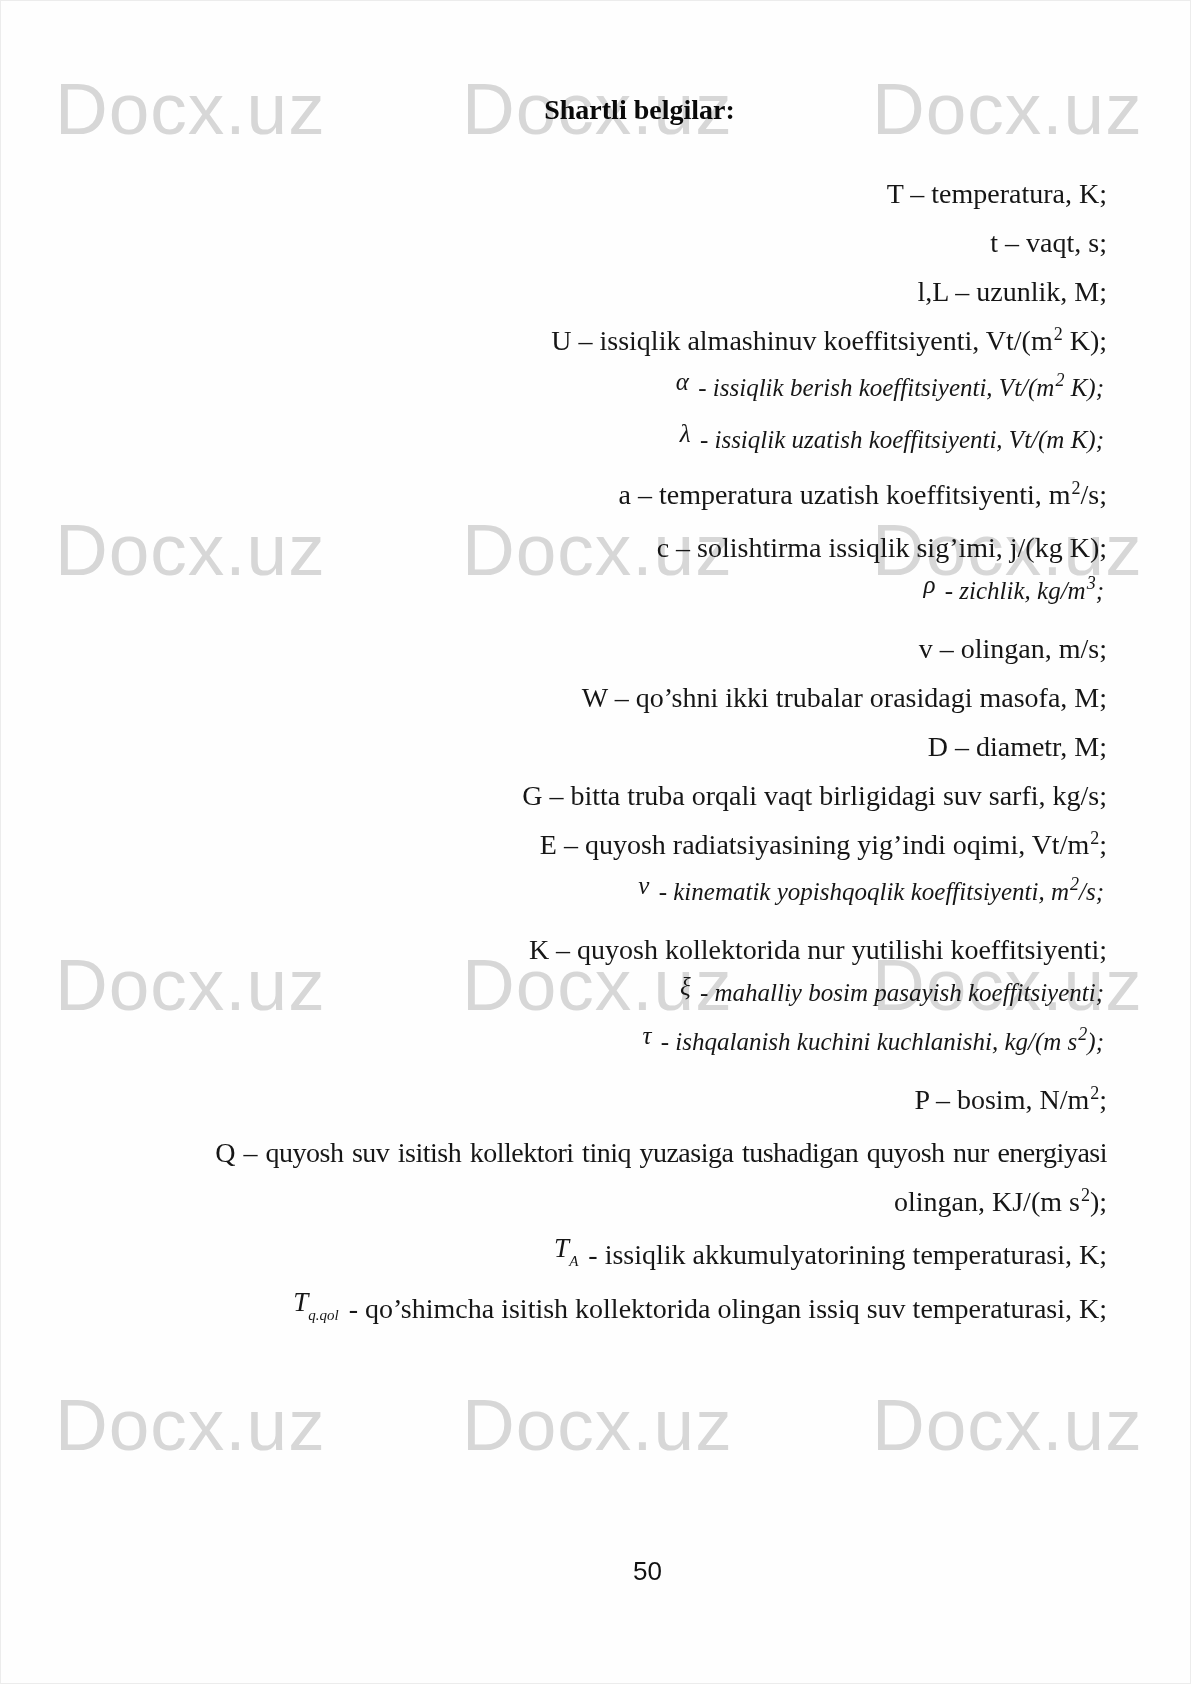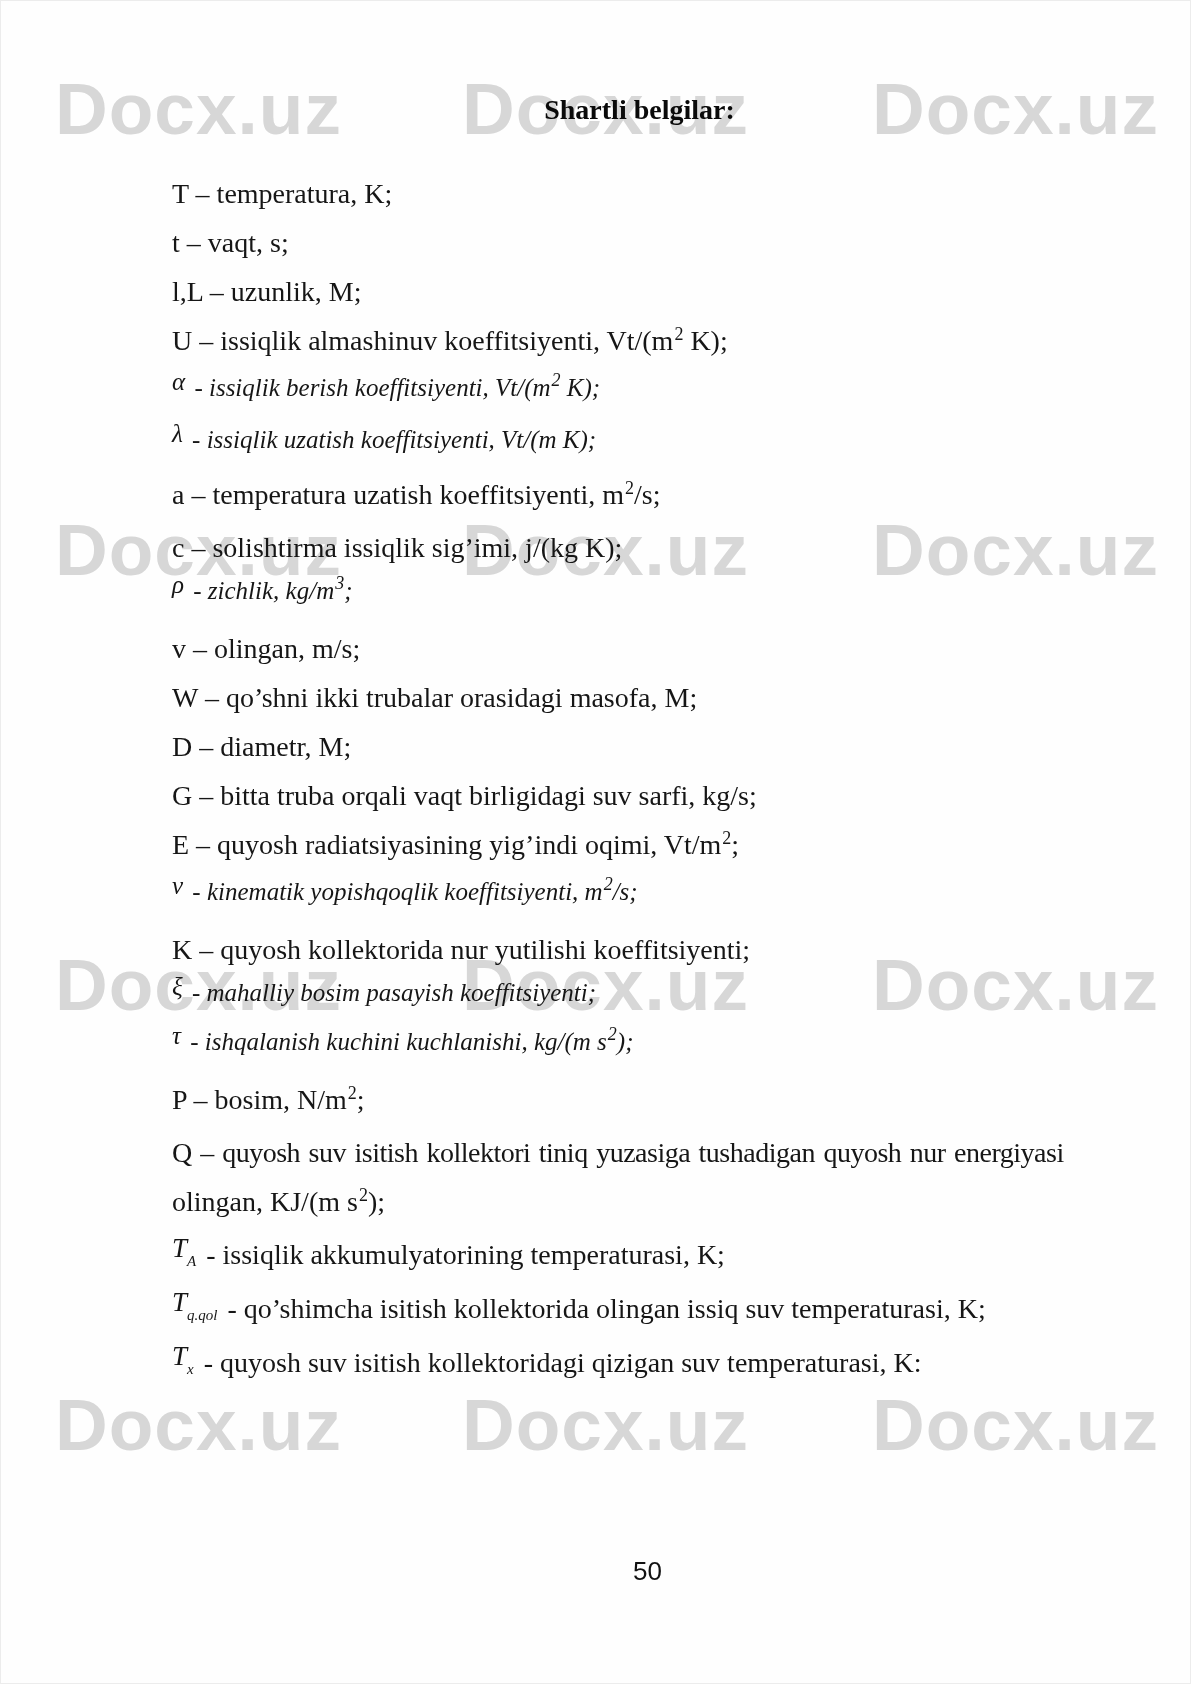--- a/index.html
+++ b/index.html
@@ -10,34 +10,34 @@
     overflow:hidden;
     font-family:"Liberation Serif", serif;
     color:#161616;
     box-shadow:inset 0 0 0 1px #ececec;
   }
   
   .wm-layer{position:absolute;inset:0;z-index:1;}
   .wm{
     position:absolute;
     font-family:"Liberation Sans", sans-serif;
-    font-weight:700;
+    font-weight:400;
     font-size:73px;
     letter-spacing:1px;
     white-space:nowrap;
     user-select:none;
   }
   
   .doc-title{
     position:absolute;left:172px;top:93px;width:935px;z-index:2;
     text-align:center;font-weight:700;font-size:28px;line-height:34px;
     color:#0a0a0a;
   }
   .content{
-    position:absolute;left:172px;top:178px;width:935px;z-index:2;
+    position:absolute;left:172px;top:178px;width:935px;z-index:2;text-align:right;
   }
   .line{
     margin:0 0 18px 0;
     font-size:28px;
     line-height:31px;
     color:#161616;
   }
   .line.tsub{margin-top:16px;}
   .line.stretch{
     white-space:nowrap;
@@ -109,16 +109,15 @@
       <p class="line"><span>E – quyosh radiatsiyasining yig’indi oqimi, Vt/m</span><span class="sup">2</span><span>;</span></p>
       <p class="line greek"><span class="greek">ν</span><span> - kinematik yopishqoqlik koeffitsiyenti, m</span><span class="sup">2</span><span>/s;</span></p>
       <p class="line"><span>K – quyosh kollektorida nur yutilishi koeffitsiyenti;</span></p>
       <p class="line greek"><span class="greek">ξ</span><span> - mahalliy bosim pasayish koeffitsiyenti;</span></p>
       <p class="line greek"><span class="greek">τ</span><span> - ishqalanish kuchini kuchlanishi, kg/(m s</span><span class="sup">2</span><span>);</span></p>
       <p class="line"><span>P – bosim, N/m</span><span class="sup">2</span><span>;</span></p>
       <p class="line stretch"><span>Q – quyosh suv isitish kollektori tiniq yuzasiga tushadigan quyosh nur energiyasi</span></p>
       <p class="line"><span>olingan, KJ/(m s</span><span class="sup">2</span><span>);</span></p>
       <p class="line tsub"><span class="tbase">T</span><span class="tsubs">A</span><span> - issiqlik akkumulyatorining temperaturasi, K;</span></p>
       <p class="line tsub"><span class="tbase">T</span><span class="tsubs">q.qol</span><span> - qo’shimcha isitish kollektorida olingan issiq suv temperaturasi, K;</span></p>
-      <p class="line tsub"><span class="tbase">T</span><span class="tsubs">x</span><span> - quyosh suv isitish kollektoridagi qizigan suv temperaturasi, K:</span></p>
     </div>
   <div class="page-number">50</div>
 </div>
 
 </body></html>

